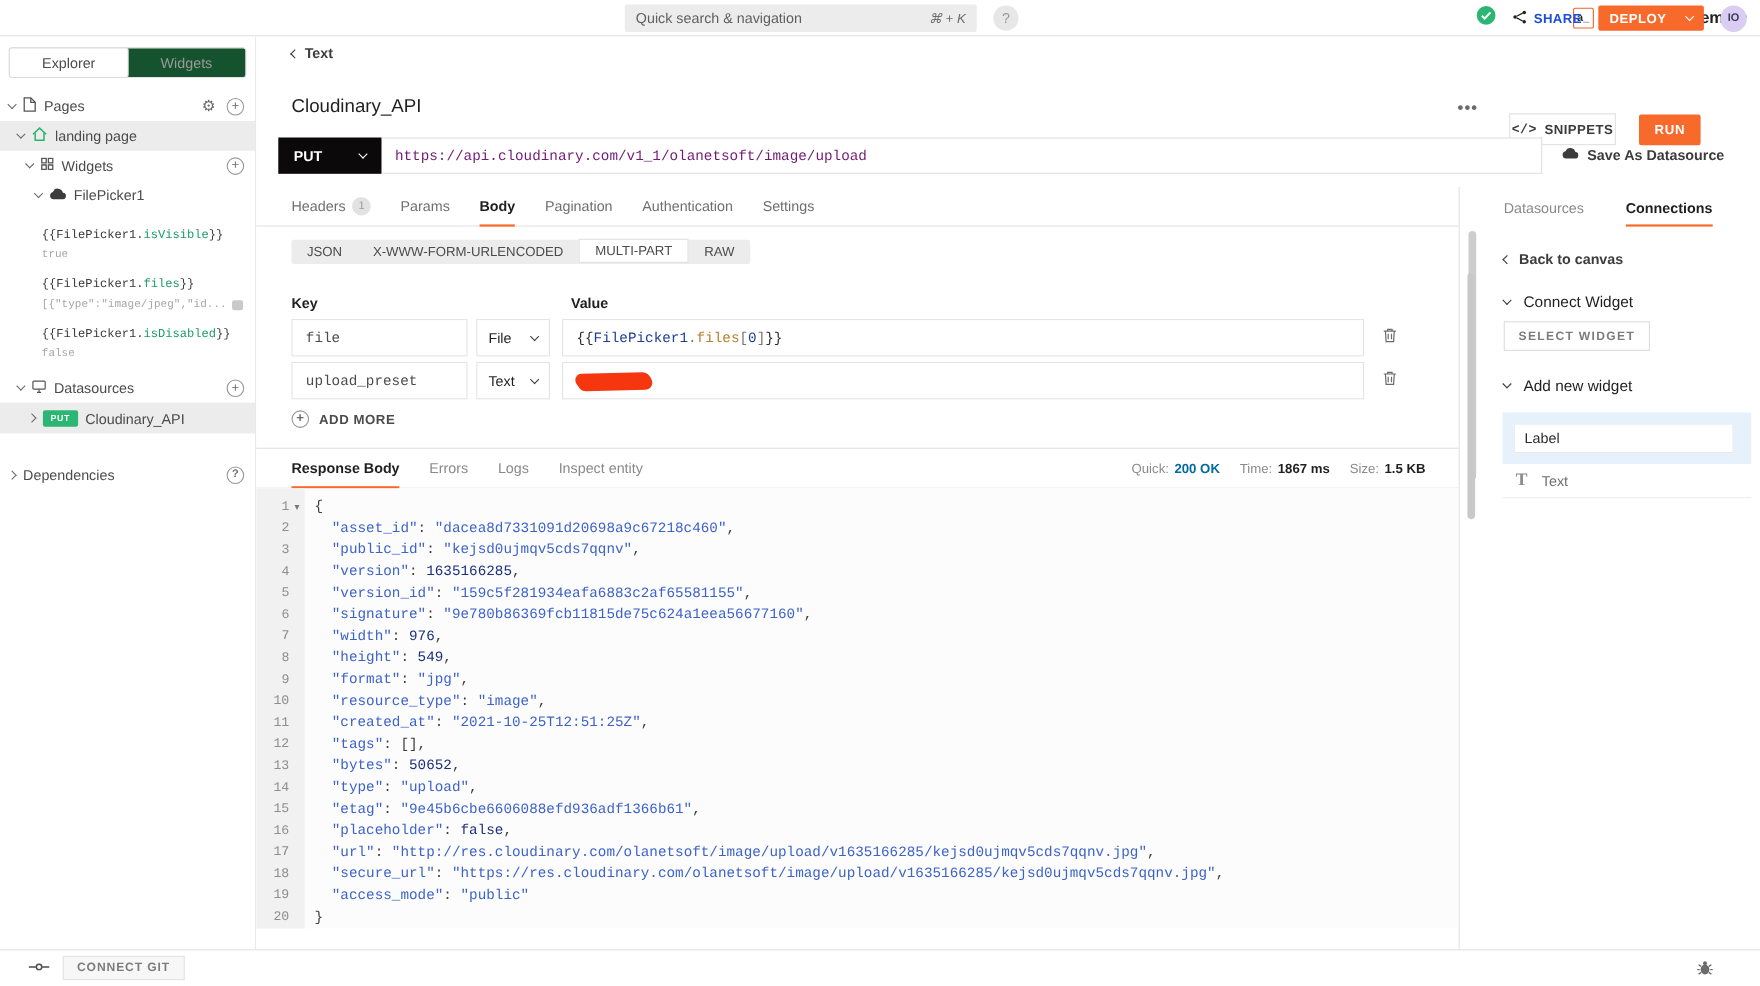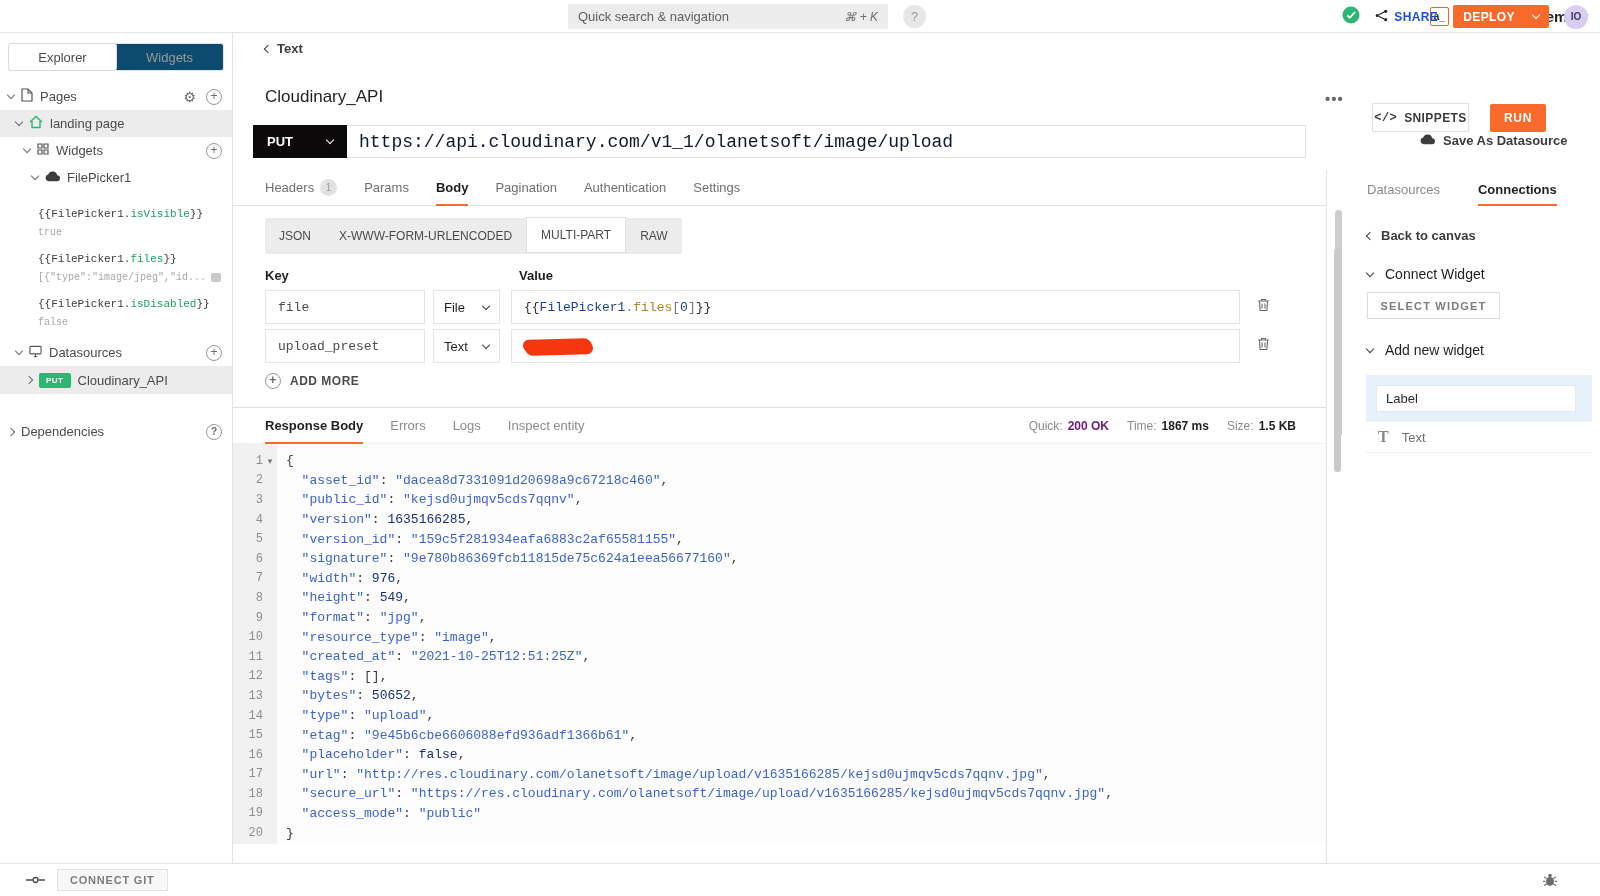--- a/index.html
+++ b/index.html
@@ -21,21 +21,21 @@
   .chev { display:inline-block; width:6px; height:6px; border-right:1.5px solid #6b6b6b; border-bottom:1.5px solid #6b6b6b; }
   .chev.down  { transform:rotate(45deg); margin-top:-3px; }
   .chev.right { transform:rotate(-45deg); }
   .chev.left  { transform:rotate(135deg); }
   .chev.white { border-color:#fff; }
   .chev.dark  { border-color:#3c3c3c; }
   .avatar { width:24px; height:24px; border-radius:50%; background:#d9cdf4; color:#3c3c55; font-size:10px; font-weight:700; display:flex; align-items:center; justify-content:center; }
 
   
   .sidebar { position:absolute; left:0; top:33px; width:233px; bottom:33px; border-right:1px solid #e3e3e3; background:#fff; overflow:hidden; }
-  .side-tabs { margin:10px 8px 0; height:28px; background:#0c4a6e; border:1px solid #e4e4e4; border-radius:3px; display:flex; }
+  .side-tabs { margin:10px 8px 0; height:28px; background:#14532d; border:1px solid #e4e4e4; border-radius:3px; display:flex; }
   .side-tab { flex:1; display:flex; align-items:center; justify-content:center; font-size:13px; color:#9a9a9a; }
   .side-tab.active { background:#fff; border:1px solid #dcdcdc; border-radius:3px; margin:-1px; color:#4b4b4b; }
   .tree-row { display:flex; align-items:center; height:27px; font-size:13px; color:#4b4b4b; position:relative; gap:7px; }
   .tree-row.hl { background:#ececec; }
   .row-actions { position:absolute; right:10px; display:flex; align-items:center; gap:10px; }
   .plus-circle { width:16px; height:16px; border:1px solid #979797; border-radius:50%; color:#6b6b6b; font-size:12px; line-height:13px; text-align:center; }
   .gear-ic { font-family:"DejaVu Sans", sans-serif; font-size:14px; color:#6b6b6b; }
   .q-circle { width:16px; height:16px; border:1.2px solid #979797; border-radius:50%; color:#6b6b6b; font-size:10px; font-weight:700; display:flex; align-items:center; justify-content:center; }
   .bind-expr { font-family:"Liberation Mono", monospace; font-size:11px; color:#3a3a3a; padding-left:38px; height:20px; display:flex; align-items:center; white-space:pre; }
   .bind-expr .prop { color:#1d9d67; }
@@ -46,33 +46,33 @@
   
   .main-header { position:absolute; left:233px; top:33px; right:0; height:137px; background:#fff; }
   .back-link { position:absolute; left:32px; top:8px; font-size:13px; font-weight:600; color:#3c3c3c; display:flex; align-items:center; gap:6px; }
   .api-title { position:absolute; left:32px; top:54px; font-size:17px; font-weight:500; color:#1f1f1f; }
   .more-dots { position:absolute; left:1092px; top:57px; font-size:15px; font-weight:700; color:#6b6b6b; letter-spacing:1px; }
   .snippets-btn { position:absolute; left:1139px; top:70px; width:97px; height:29px; border:1px solid #e0e0e0; background:#fff; display:flex; align-items:center; justify-content:center; gap:7px; font-size:12px; font-weight:700; color:#3c3c3c; letter-spacing:.4px; }
   .snippets-ic { font-family:"Liberation Mono", monospace; font-size:12px; font-weight:700; }
   .run-btn { position:absolute; left:1257px; top:71px; width:56px; height:28px; background:#f86a2b; color:#fff; font-size:12px; font-weight:700; letter-spacing:.6px; display:flex; align-items:center; justify-content:center; border-radius:2px; }
   .url-row { position:absolute; left:20px; top:92px; height:33px; display:flex; }
   .method-select { width:94px; height:33px; background:#0b0909; color:#fff; display:flex; align-items:center; justify-content:space-between; padding:0 14px 0 14px; font-size:13px; font-weight:700; }
-  .url-input { width:959px; height:33px; border:1px solid #e0e0e0; border-left:none; padding:0 12px; font-family:"Liberation Mono", monospace; font-size:18px; color:#0f172a; outline:none; background:#fff; }
+  .url-input { width:1055px; height:33px; border:1px solid #e0e0e0; border-left:none; padding:0 12px; font-family:"Liberation Mono", monospace; font-size:13px; color:#701a75; outline:none; background:#fff; }
   .save-ds { position:absolute; left:1187px; top:100px; display:flex; align-items:center; gap:8px; font-size:13px; font-weight:600; color:#3c3c3c; }
 
   
   .left-pane { position:absolute; left:233px; top:170px; width:1093px; bottom:33px; background:#fff; }
   .req-tabs { height:36px; border-bottom:1px solid #e3e3e3; display:flex; align-items:center; gap:27px; padding-left:32px; }
   .req-tab { font-size:13px; color:#6f6f6f; height:36px; display:flex; align-items:center; gap:6px; position:relative; }
   .req-tab.active { color:#1f1f1f; font-weight:700; }
   .req-tab.active::after { content:""; position:absolute; left:0; right:0; bottom:0; height:2px; background:#f86a2b; }
   .tab-badge { width:17px; height:17px; border-radius:50%; background:#e2e2e2; color:#9a9a9a; font-size:10px; display:flex; align-items:center; justify-content:center; }
   .body-section { position:relative; height:201px; }
   .subtabs { position:absolute; left:32px; top:12px; display:flex; background:#ececec; border-radius:2px; }
-  .subtab { height:36px; display:flex; align-items:center; padding:0 14px; font-size:12px; color:#4b4b4b; }
+  .subtab { height:22px; display:flex; align-items:center; padding:0 14px; font-size:12px; color:#4b4b4b; }
   .subtab.active { background:#fff; border:1px solid #e0e0e0; margin:-1px 0; }
   .kv-label { position:absolute; top:62px; font-size:13px; font-weight:600; color:#1f1f1f; }
   .kv-row { position:absolute; left:32px; display:flex; align-items:center; }
   .k-input { width:160px; height:34px; border:1px solid #e4e4e4; padding:0 12px; font-family:"Liberation Mono", monospace; font-size:13px; color:#4b4b4b; background:#fff; outline:none; }
   .type-select { margin-left:8px; width:67px; height:34px; border:1px solid #e4e4e4; background:#fff; display:flex; align-items:center; justify-content:space-between; padding:0 10px; font-size:13px; color:#1f1f1f; }
   .v-field { margin-left:11px; width:729px; height:34px; border:1px solid #e4e4e4; background:#fff; display:flex; align-items:center; padding:0 12px; font-family:"Liberation Mono", monospace; font-size:13px; }
   .trash { margin-left:17px; }
   .tok-open { color:#2e2e2e; } .tok-entity { color:#1e3f8f; } .tok-dot { color:#777; }
   .tok-propv { color:#b5802d; } .tok-idx { color:#1e3f8f; } .tok-close { color:#2e2e2e; }
   .redact { width:68px; height:13px; background:#f5360f; border-radius:8px 10px 9px 11px; transform:rotate(-1.5deg); box-shadow:1px 2px 0 0 #f5360f, -1px -1px 0 0 #f03c1e; }
@@ -81,21 +81,21 @@
 
   
   .resp-section { position:absolute; left:0; right:0; top:237px; bottom:0; border-top:1px solid #e0e0e0; background:#fff; }
   .resp-tabs { height:36px; display:flex; align-items:center; gap:27px; padding-left:32px; border-bottom:1px solid #f0f0f0; position:relative; }
   .resp-tab { font-size:13px; color:#8a8a8a; height:36px; display:flex; align-items:center; position:relative; }
   .resp-tab.active { color:#1f1f1f; font-weight:700; }
   .resp-tab.active::after { content:""; position:absolute; left:0; right:0; bottom:0; height:2px; background:#f86a2b; }
   .resp-meta { position:absolute; right:30px; top:0; height:36px; display:flex; align-items:center; gap:18px; font-size:12px; }
   .meta-label { color:#8a8a8a; }
   .meta-val { color:#1f1f1f; font-weight:700; margin-left:5px; }
-  .meta-val.green { color:#701a75; }
+  .meta-val.green { color:#0369a1; }
   .code-wrap { position:relative; padding-top:7px; background:#fcfcfc; min-height:400px; }
   .code-wrap::before { content:""; position:absolute; left:0; top:0; bottom:0; width:44px; background:#f1f1f1; }
   .code-line { display:flex; align-items:center; height:19.6px; position:relative; }
   .code-line .ln { width:30px; text-align:right; font-family:"Liberation Mono", monospace; font-size:12px; color:#8e8e8e; z-index:1; }
   .code-line .fold { width:14px; text-align:center; font-size:9px; color:#777; z-index:1; }
   .code-line .code { font-family:"Liberation Mono", monospace; font-size:13px; color:#3c3c3c; white-space:pre; margin-left:9px; }
   .tok-str { color:#3d63c9; } .tok-num { color:#1b2f7d; } .tok-bool { color:#1b2f7d; }
 
   
   .right-panel { position:absolute; left:1326px; top:170px; right:0; bottom:33px; border-left:1px solid #e3e3e3; background:#fff; }

